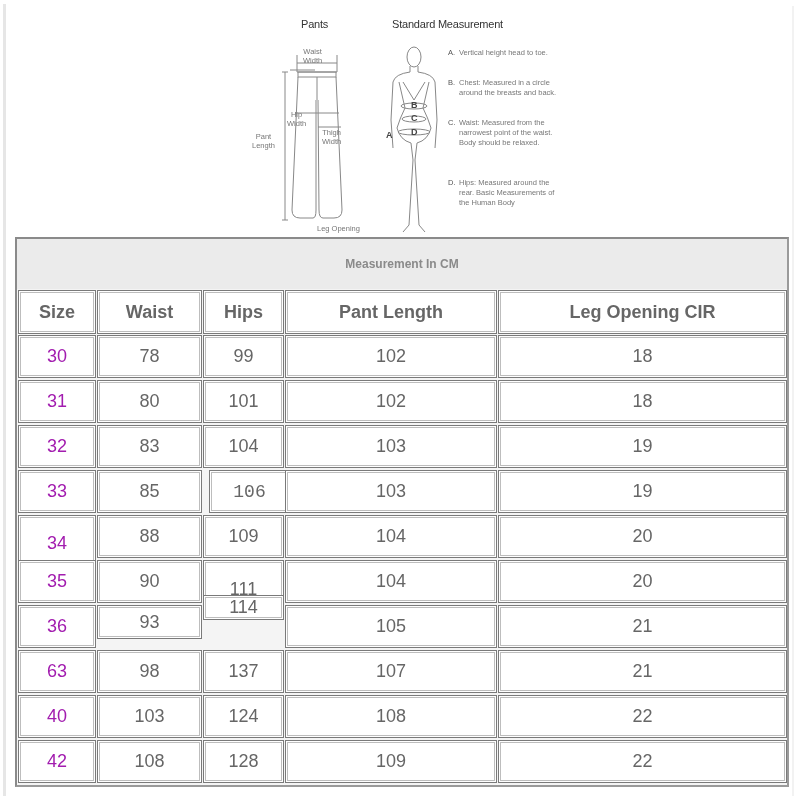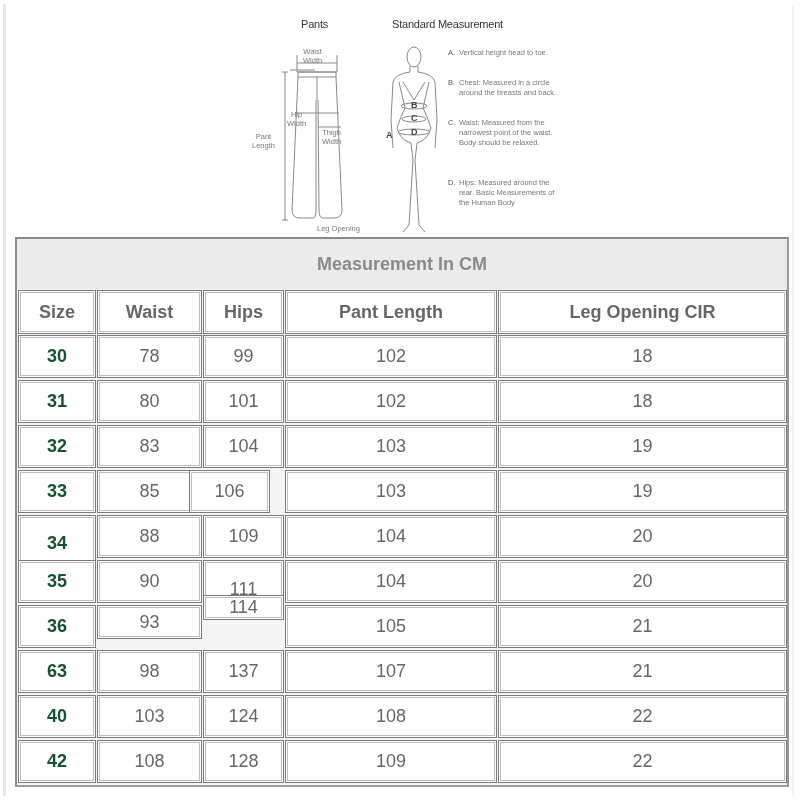--- a/index.html
+++ b/index.html
@@ -25,30 +25,30 @@
     
     .size-table {
       position: absolute; left: 15px; top: 237px; width: 774px; height: 550px;
       border-top: 2px solid #8a8a8a; border-left: 2px solid #8a8a8a;
       border-right: 2px solid #9a9a9a; border-bottom: 2px solid #9a9a9a;
       box-sizing: border-box; background: #f4f4f4;
     }
     .title-row {
       position: absolute; left: 0; top: 0; width: 770px; height: 50px;
       background: #ebebeb; display: flex; align-items: center; justify-content: center;
-      font-weight: bold; font-size: 18px; color: #8a8a8a;
+      font-weight: bold; font-size: 12px; color: #8a8a8a;
     }
     .cell {
       position: absolute; box-sizing: border-box;
       border: 1px solid #7a7a7a; outline: 1px solid #bdbdbd; outline-offset: -3px;
       background: #fff; display: flex; align-items: center; justify-content: center;
       font-size: 18px; color: #666;
     }
     .cell.hdr { font-weight: bold; color: #666; }
-    .cell.size { font-weight: bold; color: #14532d; }
+    .cell.size { font-weight: normal; color: #a21caf; }
   </style>
 </head>
 <body>
 
 <div class="left-rule"></div>
 <div class="right-rule"></div>
 
 <div class="diagram">
   <svg class="figs" width="320" height="228" viewBox="0 0 320 228">
 
@@ -141,21 +141,21 @@
       <div class="cell" style="left: 186px; width: 81px; top: 141px; height: 43px;">101</div>
       <div class="cell" style="left: 268px; width: 212px; top: 141px; height: 43px;">102</div>
       <div class="cell" style="left: 481px; width: 289px; top: 141px; height: 43px;">18</div>
       <div class="cell size" style="left: 1px; width: 78px; top: 186px; height: 43px;">32</div>
       <div class="cell" style="left: 80px; width: 105px; top: 186px; height: 43px;">83</div>
       <div class="cell" style="left: 186px; width: 81px; top: 186px; height: 43px;">104</div>
       <div class="cell" style="left: 268px; width: 212px; top: 186px; height: 43px;">103</div>
       <div class="cell" style="left: 481px; width: 289px; top: 186px; height: 43px;">19</div>
       <div class="cell size" style="left: 1px; width: 78px; top: 231px; height: 43px;">33</div>
       <div class="cell" style="left: 80px; width: 105px; top: 231px; height: 43px;">85</div>
-      <div class="cell" style="left: 172px; width: 81px; top: 231px; height: 43px;">106</div>
+      <div class="cell" style="left: 192px; width: 81px; top: 231px; height: 43px; font-family: Liberation Mono, monospace;">106</div>
       <div class="cell" style="left: 268px; width: 212px; top: 231px; height: 43px;">103</div>
       <div class="cell" style="left: 481px; width: 289px; top: 231px; height: 43px;">19</div>
       <div class="cell size" style="left: 1px; width: 78px; top: 276px; height: 57px;">34</div>
       <div class="cell" style="left: 80px; width: 105px; top: 276px; height: 43px;">88</div>
       <div class="cell" style="left: 186px; width: 81px; top: 276px; height: 43px;">109</div>
       <div class="cell" style="left: 268px; width: 212px; top: 276px; height: 43px;">104</div>
       <div class="cell" style="left: 481px; width: 289px; top: 276px; height: 43px;">20</div>
       <div class="cell size" style="left: 1px; width: 78px; top: 321px; height: 43px;">35</div>
       <div class="cell" style="left: 80px; width: 105px; top: 321px; height: 43px;">90</div>
       <div class="cell" style="left: 186px; width: 81px; top: 321px; height: 58px;">111</div>

